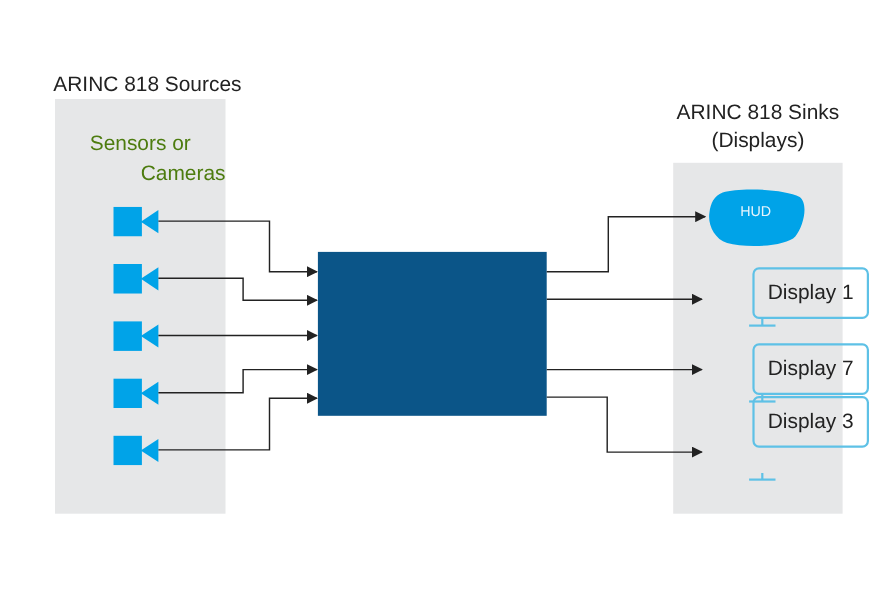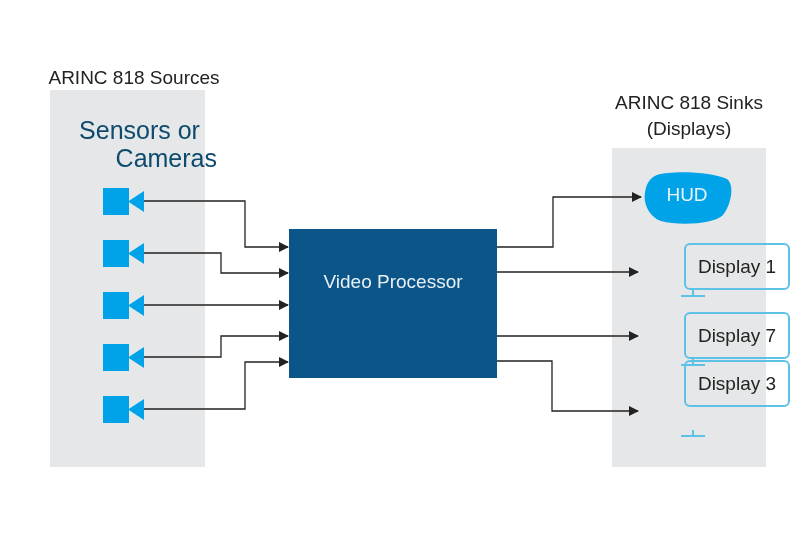--- a/index.html
+++ b/index.html
@@ -1,28 +1,28 @@
 <!DOCTYPE html>
 <html><head>
   <meta charset="utf-8">
   <style>
     html, body { margin: 0; padding: 0; background: #ffffff; }
     body { width: 806px; height: 538px; position: relative; overflow: hidden;
            font-family: "Liberation Sans", sans-serif; color: #222222; }
     .panel { position: absolute; background: #e6e7e8; }
     .heading { position: absolute; font-size: 19px; color: #222; text-align: center; line-height: 24px; white-space: nowrap; }
-    .sub { position: absolute; font-size: 25px; color: #0c4a6e; text-align: center; line-height: 25px; padding-left: 12px; }
+    .sub { position: absolute; font-size: 19px; color: #4d7c0f; text-align: center; line-height: 25px; }
     .camera { position: absolute; width: 42px; height: 27px; }
     .processor { position: absolute; left: 289px; top: 229px; width: 208px; height: 149px;
                  background: #0b5588; color: #e8f0f6; font-size: 19px; text-align: center; }
     .processor .line1 { position: absolute; left: 0; right: 0; top: 42px; }
     .processor .line2 { position: absolute; left: 0; right: 0; top: 86px; }
     .hud { position: absolute; left: 643px; top: 171px; width: 90px; height: 54px; }
     .hud-label { position: absolute; left: 643px; top: 184px; width: 88px; text-align: center;
-                 color: #e6f4fc; font-size: 19px; }
+                 color: #e6f4fc; font-size: 13px; }
     .display { position: absolute; left: 640px; width: 106px; height: 47px; box-sizing: border-box;
                border: 2px solid #5ec1e6; border-radius: 6px; text-align: center; font-size: 19px;
                line-height: 43px; color: #222; margin-left: 44px; }
     .stand-v { position: absolute; width: 2px; height: 6px; background: #5ec1e6; }
     .stand-h { position: absolute; width: 24px; height: 2px; background: #5ec1e6; }
     svg.wires { position: absolute; left: 0; top: 0; }
   </style>
 </head>
 <body>
 
@@ -46,21 +46,20 @@
 <svg class="camera" viewBox="0 0 42 27" style="left:103px; top:344px;">
     <rect x="0" y="0" width="26" height="27" fill="#00a3e8"></rect>
     <polygon points="25,13.5 41,3 41,24" fill="#00a3e8"></polygon>
   </svg>
 <svg class="camera" viewBox="0 0 42 27" style="left:103px; top:396px;">
     <rect x="0" y="0" width="26" height="27" fill="#00a3e8"></rect>
     <polygon points="25,13.5 41,3 41,24" fill="#00a3e8"></polygon>
   </svg>
 
 <div class="processor">
-  <div class="line1">Video Processor</div>
 </div>
 
 <div class="heading" style="left:589px; top:91px; width:200px;">ARINC 818 Sinks</div>
 <div class="heading" style="left:589px; top:117px; width:200px;">(Displays)</div>
 <div class="panel" style="left:612px; top:148px; width:154px; height:319px;"></div>
 
 <svg class="hud" viewBox="0 0 90 54">
   <path d="M14,4 C30,-1 70,1 84,8 C92,14 88,34 80,44 C72,53 36,55 18,50 C6,46 0,32 2,22 C3,14 6,7 14,4 Z" fill="#00a3e8"></path>
 </svg>
 <div class="hud-label">HUD</div>

